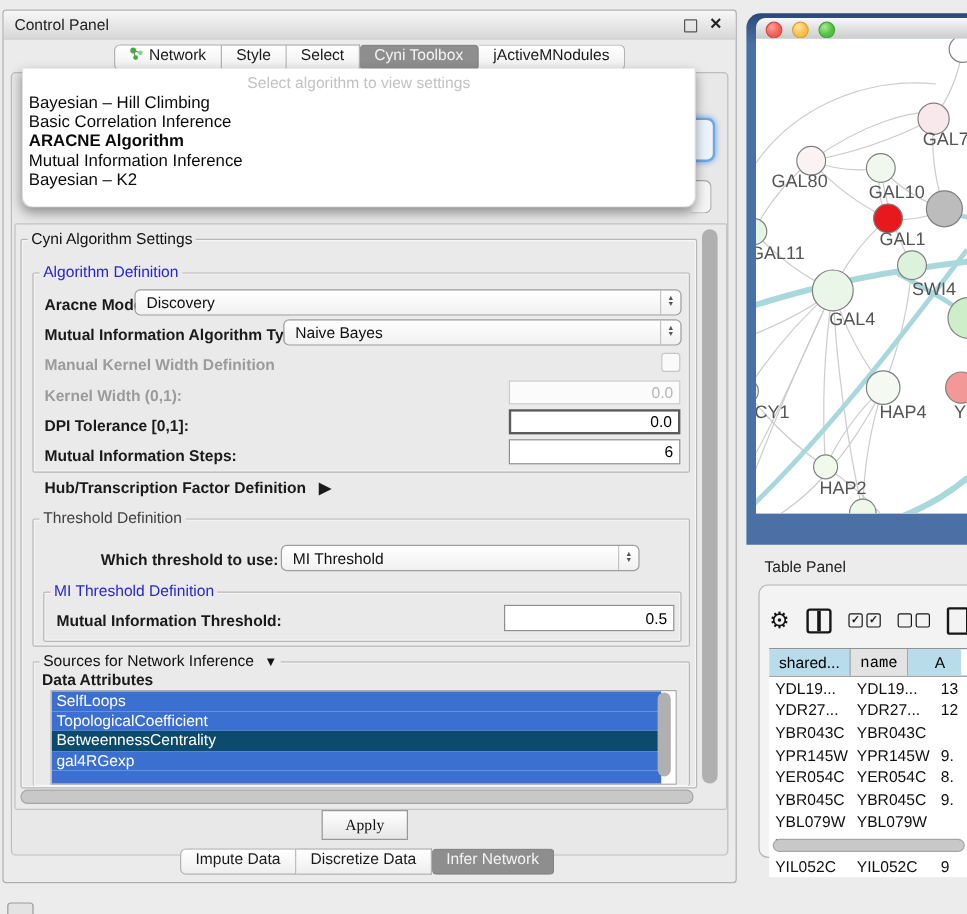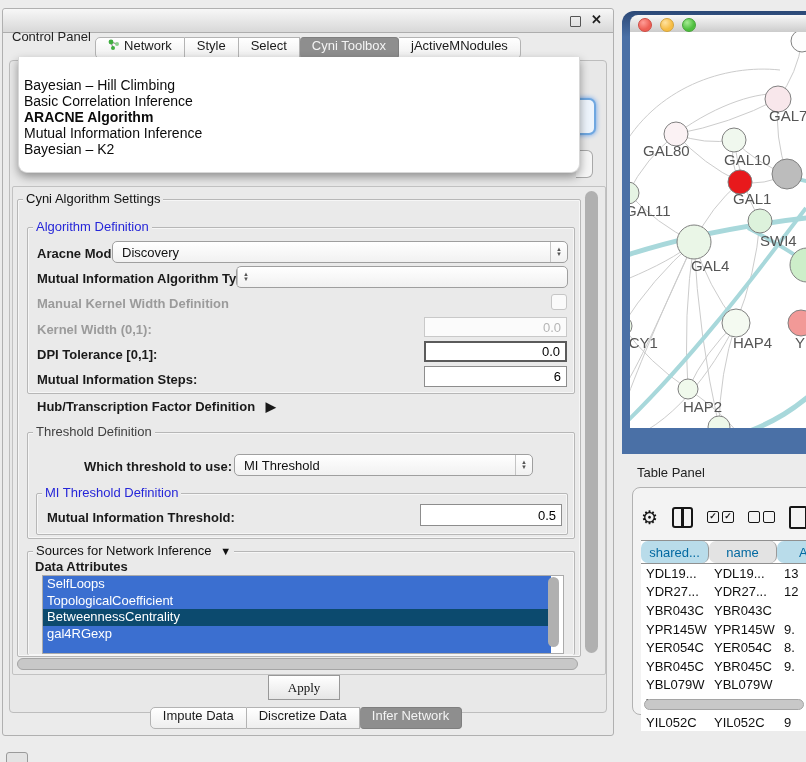--- a/index.html
+++ b/index.html
@@ -7,21 +7,21 @@
         font-family:"Liberation Sans",sans-serif;font-size:13px;color:#1a1a1a;
         background:#ececec;}
   .abs{position:absolute;}
 
   
   .cp-window{left:2px;top:8px;width:610px;height:726px;background:#ebebeb;
              border:1px solid #b0b0b0;border-radius:3px;}
   .cp-titlebar{left:0;top:0;right:0;height:23px;
                background:linear-gradient(#f7f7f7,#d8d8d8);
                border-bottom:1px solid #adadad;border-radius:3px 3px 0 0;}
-  .cp-title{left:9px;top:4px;font-size:13px;color:#222;margin-top:16px;}
+  .cp-title{left:9px;top:4px;font-size:13px;color:#222;}
   .win-float{right:32px;top:7px;width:9px;height:9px;border:1.5px solid #555;border-radius:1px;}
   .win-close{right:11px;top:3px;font-size:13px;font-weight:bold;color:#222;}
 
   
   .seg-bar{display:flex;height:22px;}
   .seg{display:flex;align-items:flex-start;gap:4px;padding:0 12px;
        background:linear-gradient(#ffffff,#eeeeee);
        border:1px solid #b3b3b3;border-left:none;color:#1a1a1a;white-space:nowrap;}
   .seg:first-child{border-left:1px solid #b3b3b3;border-radius:5px 0 0 5px;}
   .seg:last-child{border-radius:0 5px 5px 0;}
@@ -103,21 +103,21 @@
   .icon-split::after{content:"";position:absolute;left:50%;top:0;bottom:0;width:2.5px;
                      margin-left:-1.25px;background:#161616;}
   .cbpair{display:flex;gap:3px;}
   .cb{width:10px;height:10px;border:1.6px solid #161616;border-radius:2px;font-size:9px;
       line-height:9px;text-align:center;color:#161616;font-weight:bold;}
   .icon-doc{width:14px;height:19px;border:2px solid #161616;border-radius:2px;}
 
   .tbl{left:641px;top:540px;width:180px;background:#ffffff;}
   .thead{display:flex;height:22px;border-top:1px solid #909090;border-bottom:1px solid #909090;}
   .th{box-sizing:border-box;border-right:1px solid #9a9a9a;display:flex;align-items:center;
-      justify-content:center;font-size:13px;color:#0369a1;border-radius:7px;}
+      justify-content:center;font-size:13px;color:#000000;}
   .th.blue{background:#b9dcea;}
   .th.gray{background:#e3e3e3;}
   .trow{display:flex;height:18.6px;align-items:center;font-size:13px;font-weight:500;color:#101010;}
   .tc{box-sizing:border-box;padding-left:5px;overflow:hidden;white-space:nowrap;}
 </style>
 </head>
 <body>
 
 <div id="root">
 
@@ -173,20 +173,21 @@
   <div class="abs combo" style="left:112px;top:241px;width:456px;">
     <div class="combo-text">Discovery</div>
     <div class="combo-step">
         <span>▲</span>
         <span>▼</span>
       </div>
   </div>
 
   <div class="abs lbl-b" style="left:37px;top:271px;">Mutual Information Algorithm Type:</div>
   <div class="abs combo" style="left:236px;top:266px;width:332px;">
+    <div class="combo-text">Naive Bayes</div>
     <div class="combo-step">
         <span>▲</span>
         <span>▼</span>
       </div>
   </div>
 
   <div class="abs lbl-dis" style="left:37px;top:296px;">Manual Kernel Width Definition</div>
   <div class="abs chk" style="left:551px;top:294px;"></div>
 
   <div class="abs lbl-dis" style="left:37px;top:322px;">Kernel Width (0,1):</div>
@@ -249,20 +250,21 @@
         <div class="seg">
           <span>Discretize Data</span>
         </div>
         <div class="seg active">
           <span>Infer Network</span>
         </div>
       </div>
   </div>
 
   <div class="abs dropdown">
+    <div class="abs dd-prompt">Select algorithm to view settings</div>
     <div class="abs dd-list">
         <div class="dd-item">Bayesian – Hill Climbing</div>
         <div class="dd-item">Basic Correlation Inference</div>
         <div class="dd-item bold">ARACNE Algorithm</div>
         <div class="dd-item">Mutual Information Inference</div>
         <div class="dd-item">Bayesian – K2</div>
       </div>
   </div>
 
   <div class="abs mini-part"></div>
@@ -347,21 +349,21 @@
     </div>
     <div class="cbpair">
       <div class="cb"></div>
         <div class="cb"></div>
     </div>
     <div class="icon-doc"></div>
   </div>
   <div class="abs tbl">
     <div class="thead">
         <div class="th blue" style="width: 68px;">shared...</div>
-        <div class="th gray" style="width: 68px;">name</div>
+        <div class="th gray" style="width: 48px; font-family: Liberation Mono, monospace;">name</div>
         <div class="th blue" style="width: 44px; justify-content: flex-start; padding-left: 22px; border-right: none;">A</div>
       </div>
     <div>
         <div class="trow">
           <div class="tc" style="width: 68px;">YDL19...</div>
           <div class="tc" style="width: 68px;">YDL19...</div>
           <div class="tc" style="width: 44px; padding-left: 7px;">13</div>
         </div>
         <div class="trow">
           <div class="tc" style="width: 68px;">YDR27...</div>

